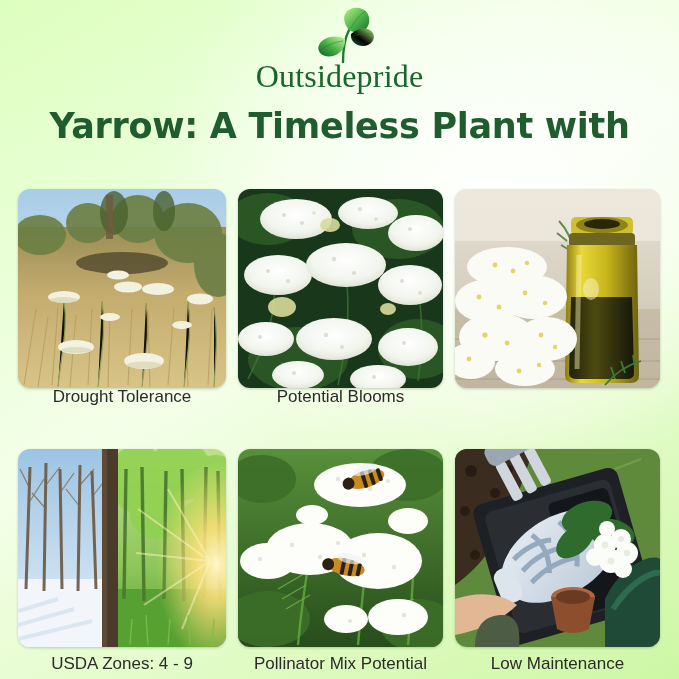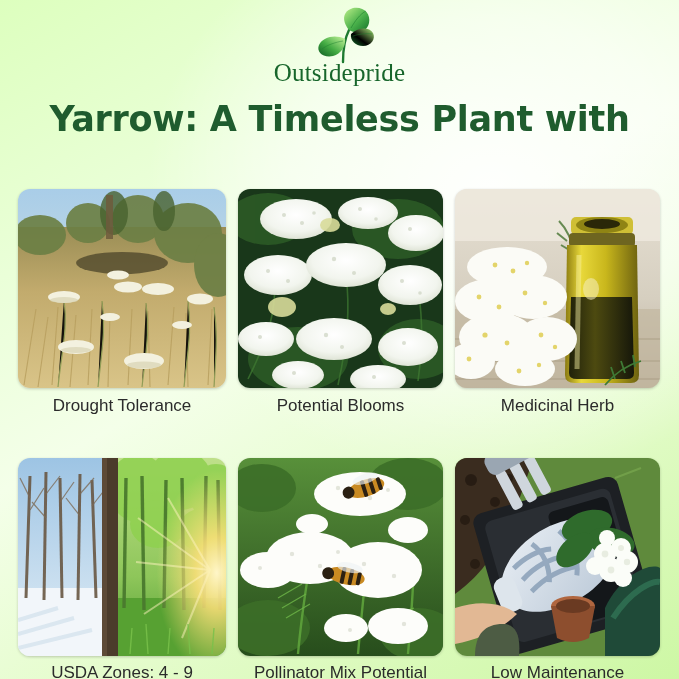--- a/index.html
+++ b/index.html
@@ -36,21 +36,21 @@
   }
 
   .brand-mark {
     width: 118px;
     height: 58px;
     display: block;
   }
 
   .brand-name {
     font-family: "Liberation Serif", serif;
-    font-size: 25px;
+    font-size: 32px;
     color: #17662b;
     letter-spacing: .2px;
     line-height: 1;
     margin-top: -4px;
   }
 
   
   .headline {
     margin: 14px auto 0;
     width: 600px;
@@ -86,21 +86,20 @@
     overflow: hidden;
     box-shadow: 0 1px 3px rgba(0,0,0,.20);
   }
   .cell.r2 .thumb { height: 198px; }
 
   .cap {
     text-align: center;
     font-family: "Liberation Sans", sans-serif;
     font-size: 17px;
     color: #2b2b2b;
-    padding-top: 9px;
     line-height: 1.1;
     white-space: nowrap;
   }
   .cell.r2 .cap { padding-top: 8px; }
 
   .row2-spacer { height: 42px; }
 
   .sv { display: block; width: 100%; height: 100%; }
 </style>
 </head>
@@ -368,21 +367,20 @@
           </g>
 
           <g stroke="#3f7a36" stroke-width="1.8" fill="none">
             <path d="M150 196 C160 184 172 176 186 172"></path>
             <path d="M160 190 L156 178"></path>
               <path d="M170 184 L166 172"></path>
               <path d="M180 178 L178 166"></path>
           </g>
         </svg>
       </div>
-      <div class="cap">Medicinal Herb</div>
     </div>
 
     <div class="row2-spacer"></div>
     <div class="row2-spacer"></div>
     <div class="row2-spacer"></div>
 
     <div class="cell r2">
       <div class="thumb">
         <svg class="sv" viewBox="0 0 208 198" preserveAspectRatio="none" xmlns="http://www.w3.org/2000/svg">
           <defs>

